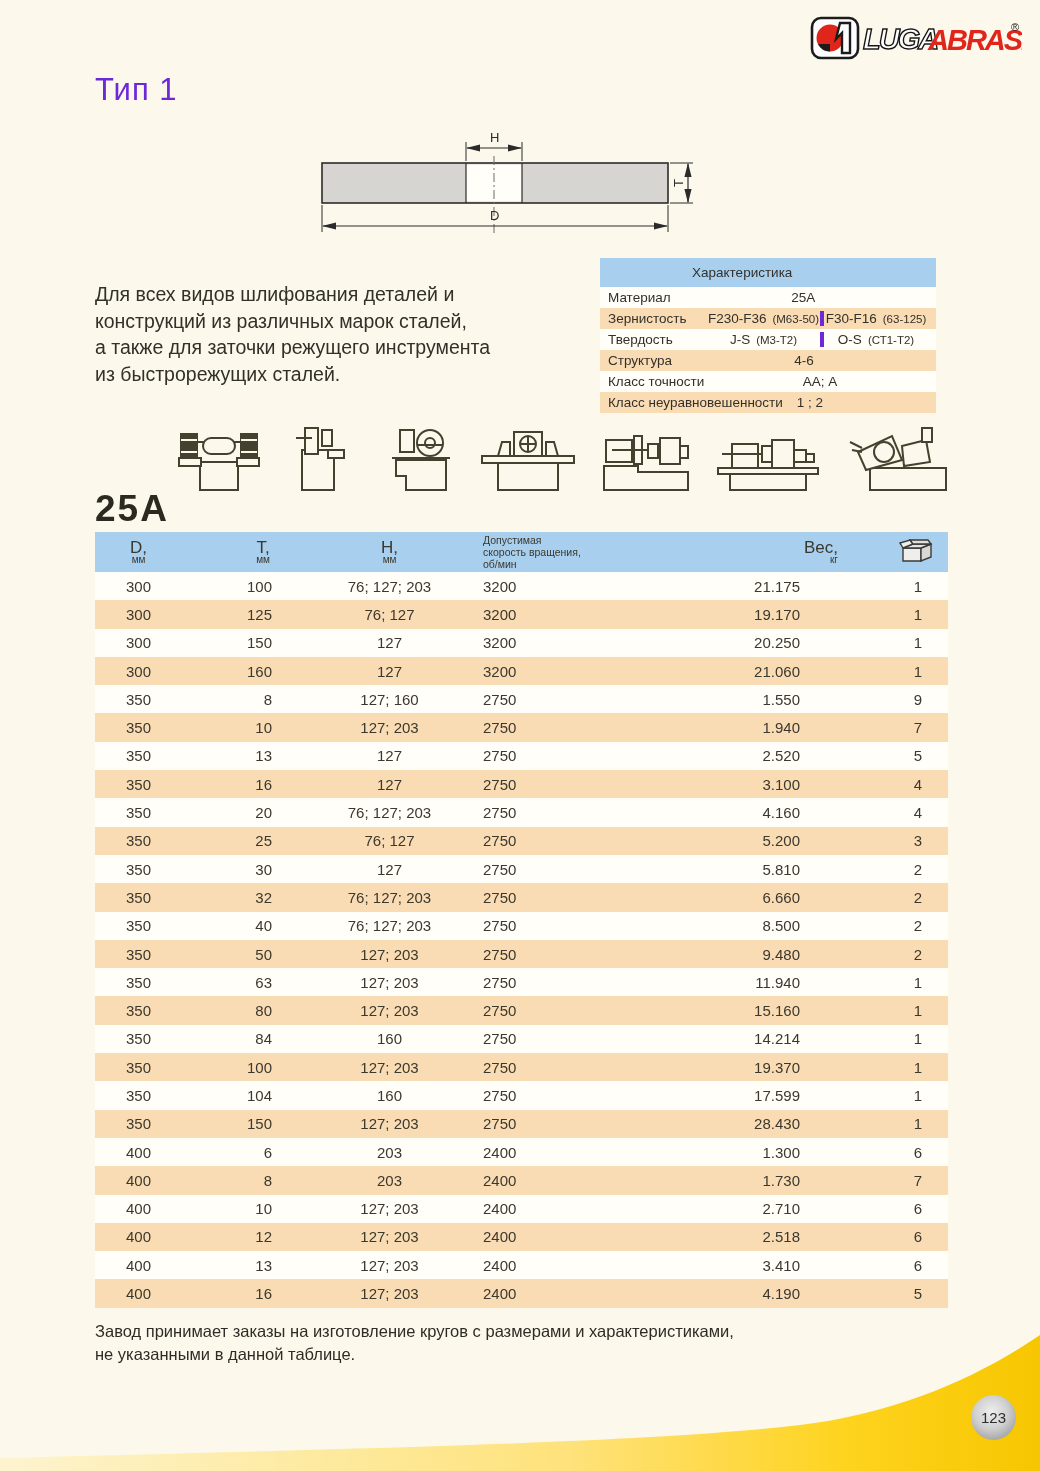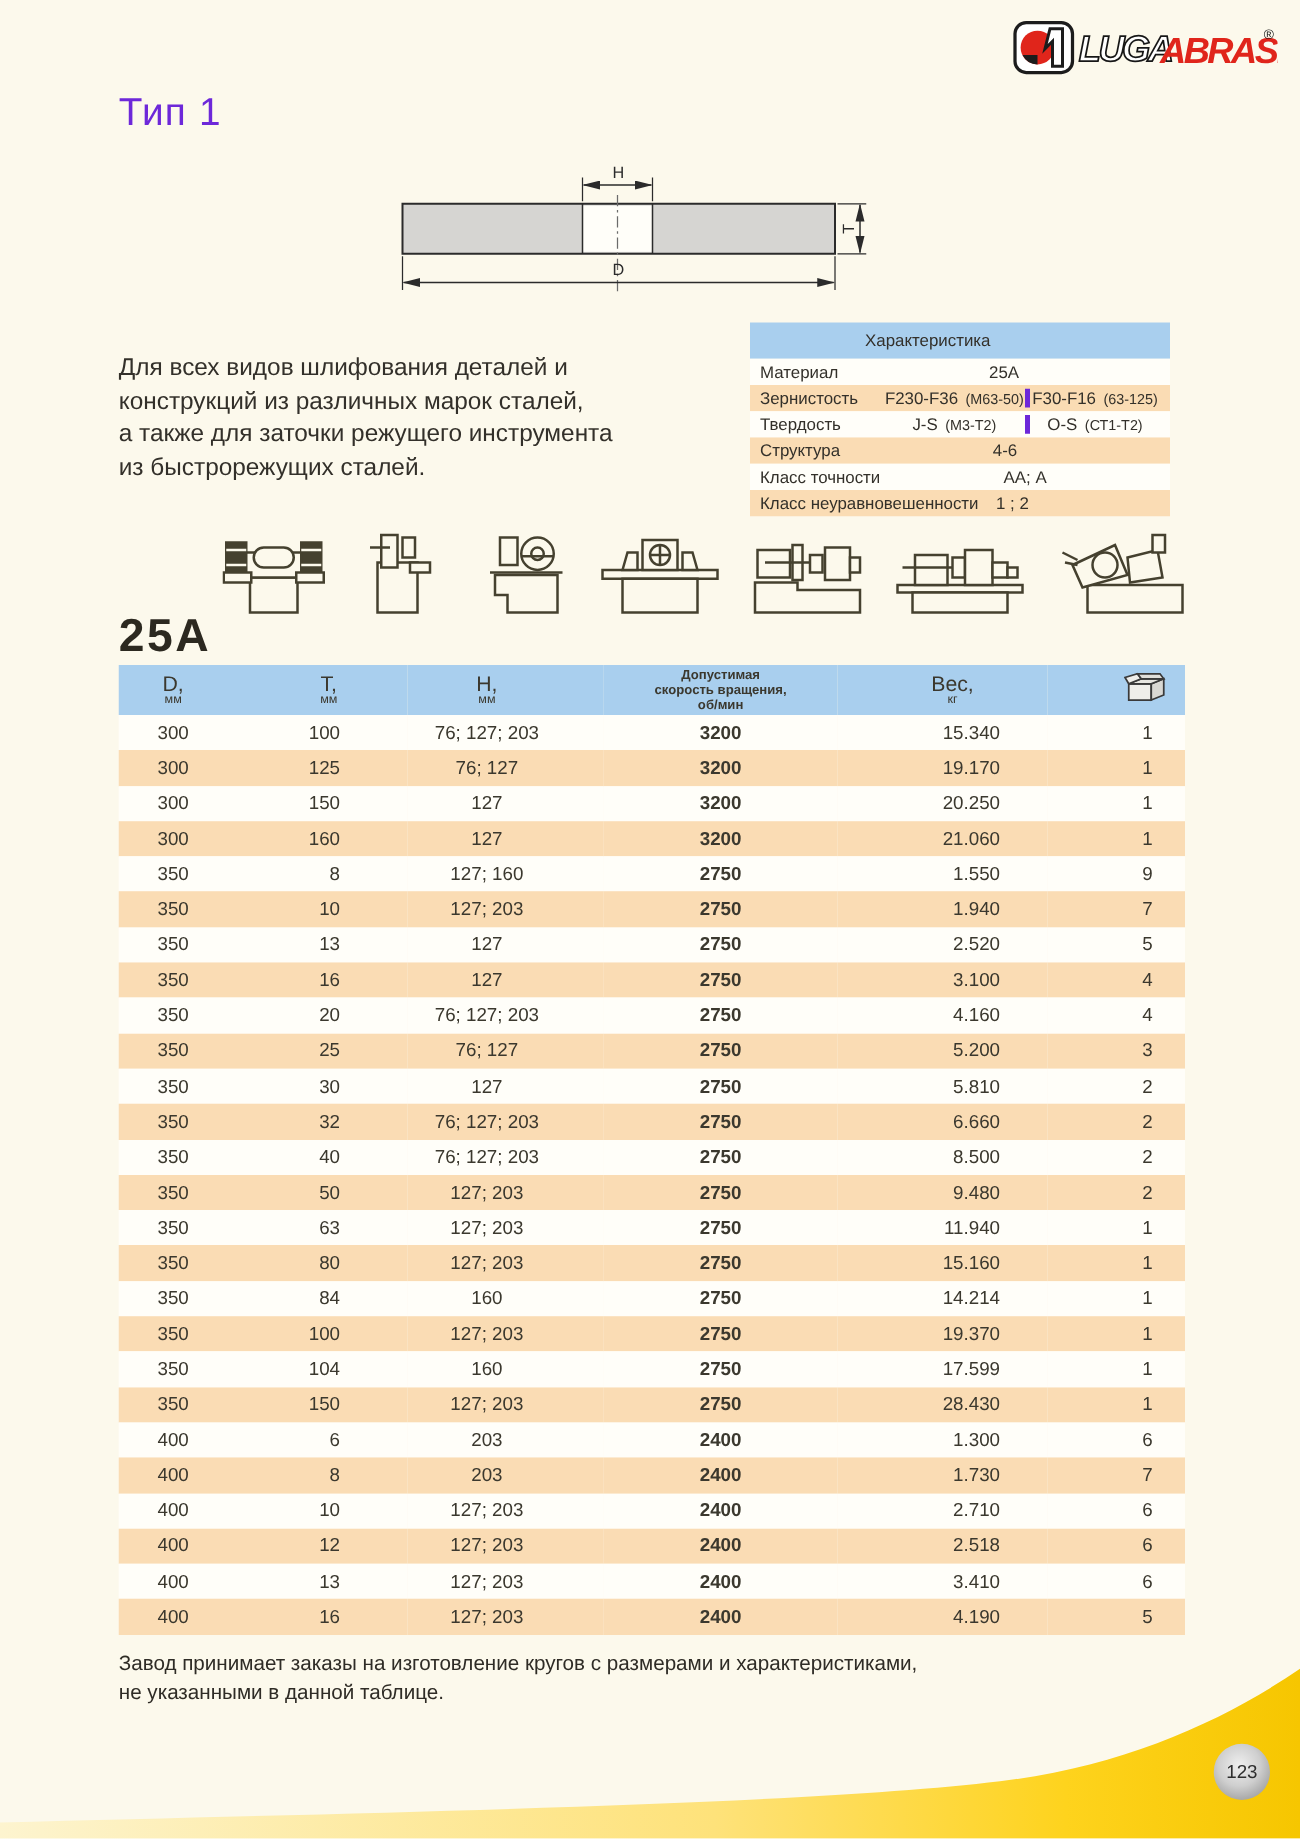--- a/index.html
+++ b/index.html
@@ -49,22 +49,22 @@
   .spec-table tbody tr { height:28.3px; background:#fffef9; }
   .spec-table tbody tr.alt { background:#fadcb4; }
   .spec-table td { vertical-align:middle; }
   .h-main { display:block; font-size:17px; line-height:15px; }
   .h-unit { display:block; font-size:10px; line-height:10px; }
   .h-small { display:block; font-size:10.5px; line-height:12px; }
   th.c-d,  td.c-d  { text-align:center; padding-right:18px; }
   th.c-t  { text-align:center; }
   td.c-t  { text-align:right; padding-right:54px; }
   th.c-h,  td.c-h  { text-align:center; padding-right:30px; }
-  th.c-speed, td.c-speed { text-align:center;font-weight:bold; }
-  th.c-weight { text-align:center; padding-left:16px; }
+  th.c-speed, td.c-speed { text-align:left; }
+  th.c-weight { text-align:right; padding-left:16px; }
   td.c-weight { text-align:right; padding-right:38px; }
   th.c-box, td.c-box { text-align:center; padding-left:50px; }
 
   
   .footer-note { position:absolute; left:95px; top:1320px; font-size:16.5px; line-height:23px; color:#2f2c26; }
 
   
   .swoosh { position:absolute; left:0; top:1321px; }
   .page-badge {
     position:absolute; left:971px; top:1395px; width:45px; height:45px; border-radius:50%;
@@ -294,21 +294,21 @@
           </svg>
         </th>
       </tr>
     </thead>
     <tbody>
         <tr>
       <td class="c-d">300</td>
       <td class="c-t">100</td>
       <td class="c-h">76; 127; 203</td>
       <td class="c-speed">3200</td>
-      <td class="c-weight">15.340</td>
+      <td class="c-weight">21.175</td>
       <td class="c-box">1</td>
     </tr>
         <tr class="alt">
       <td class="c-d">300</td>
       <td class="c-t">125</td>
       <td class="c-h">76; 127</td>
       <td class="c-speed">3200</td>
       <td class="c-weight">19.170</td>
       <td class="c-box">1</td>
     </tr>

